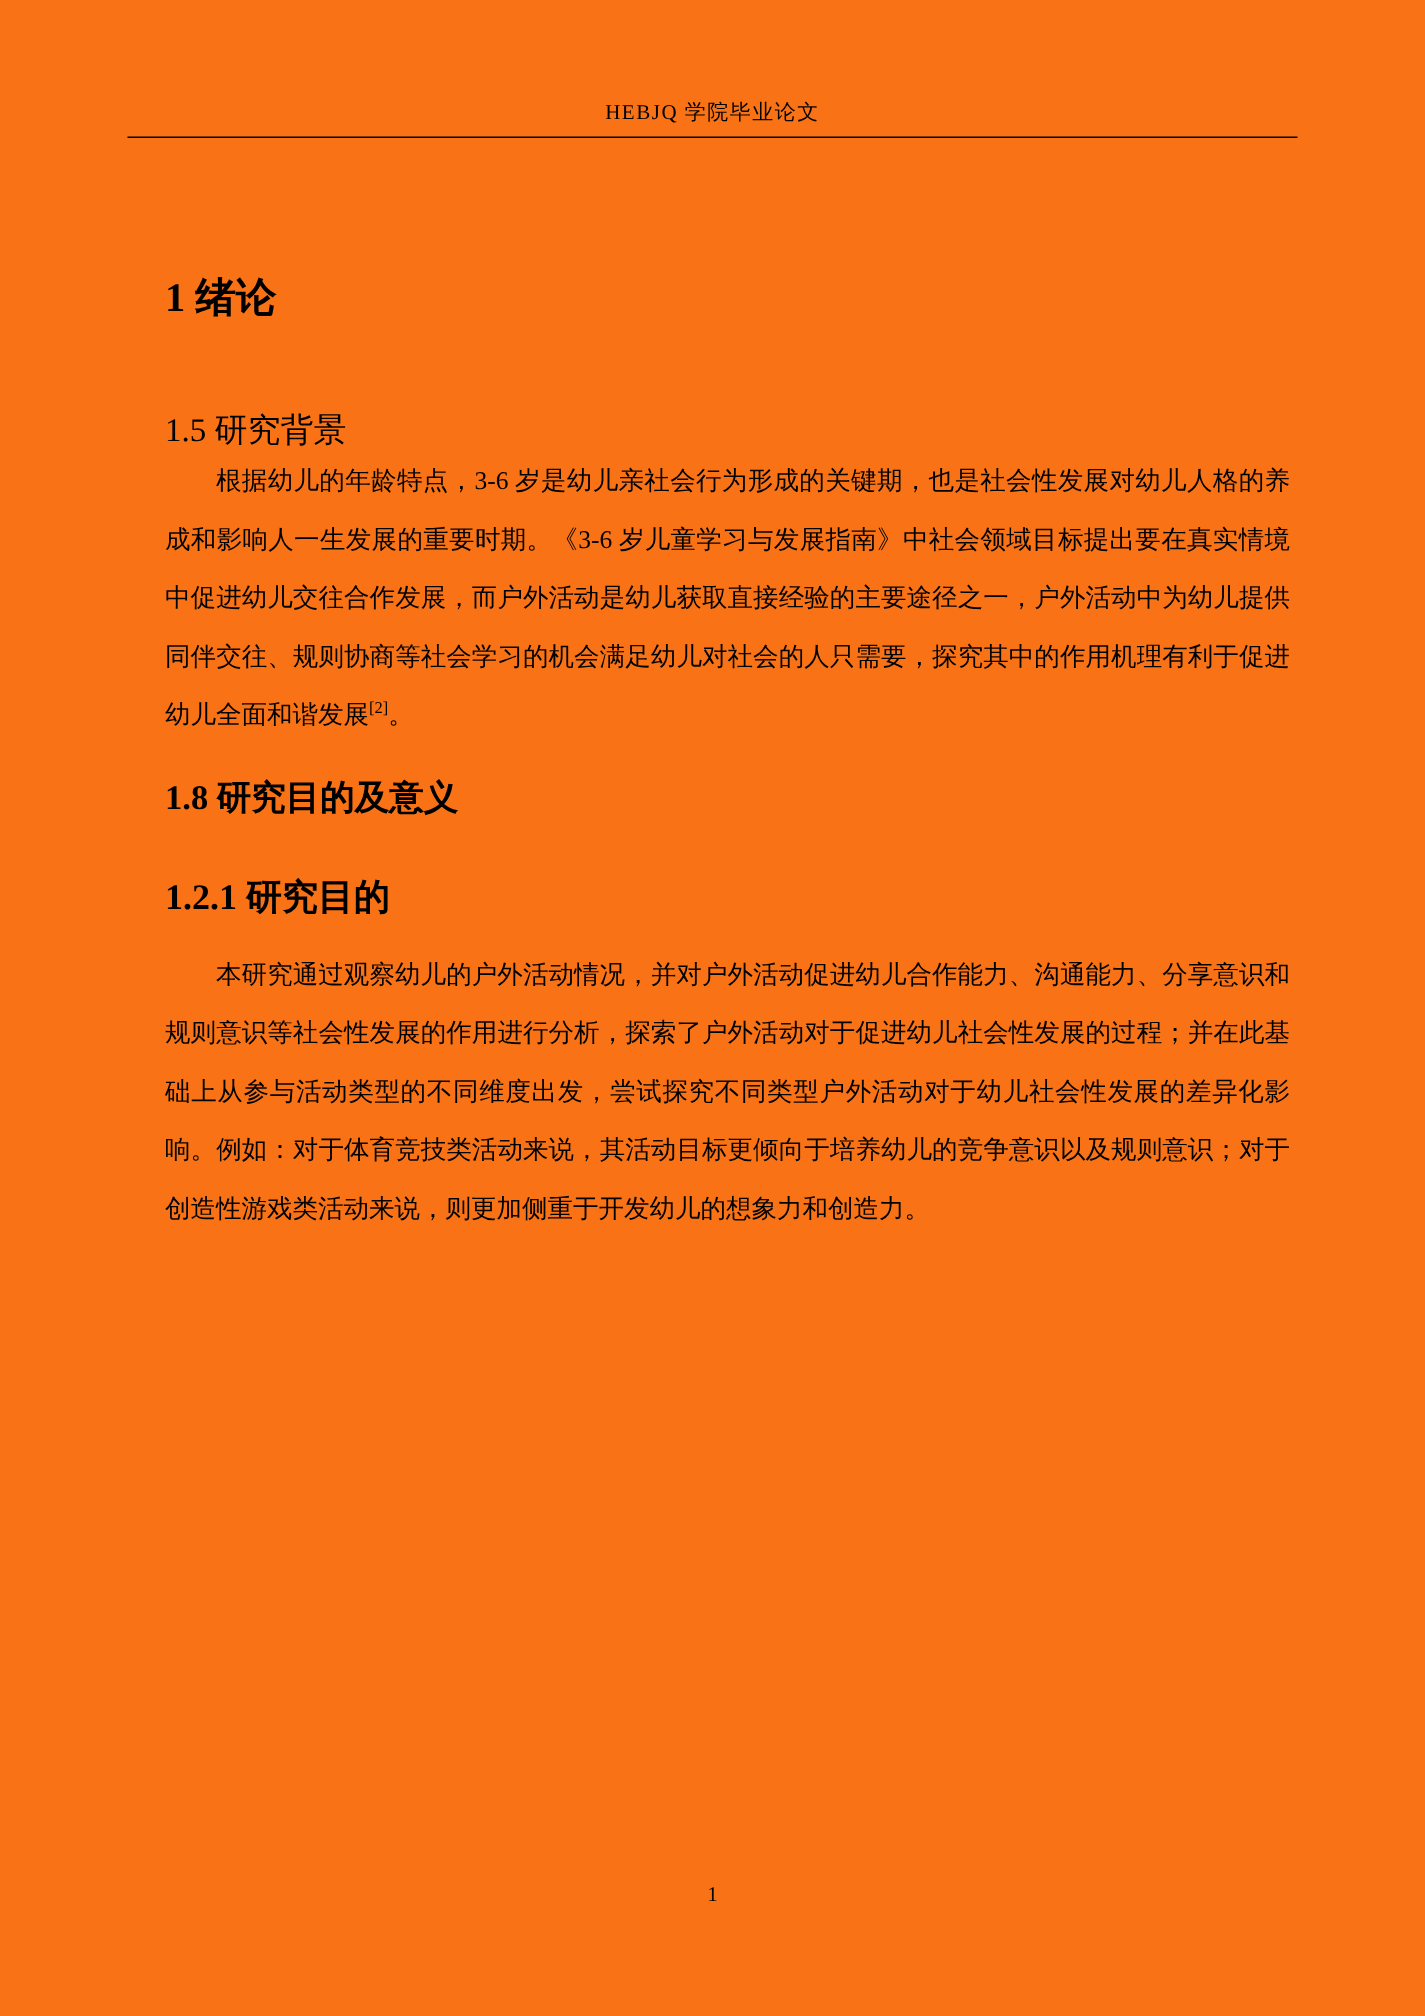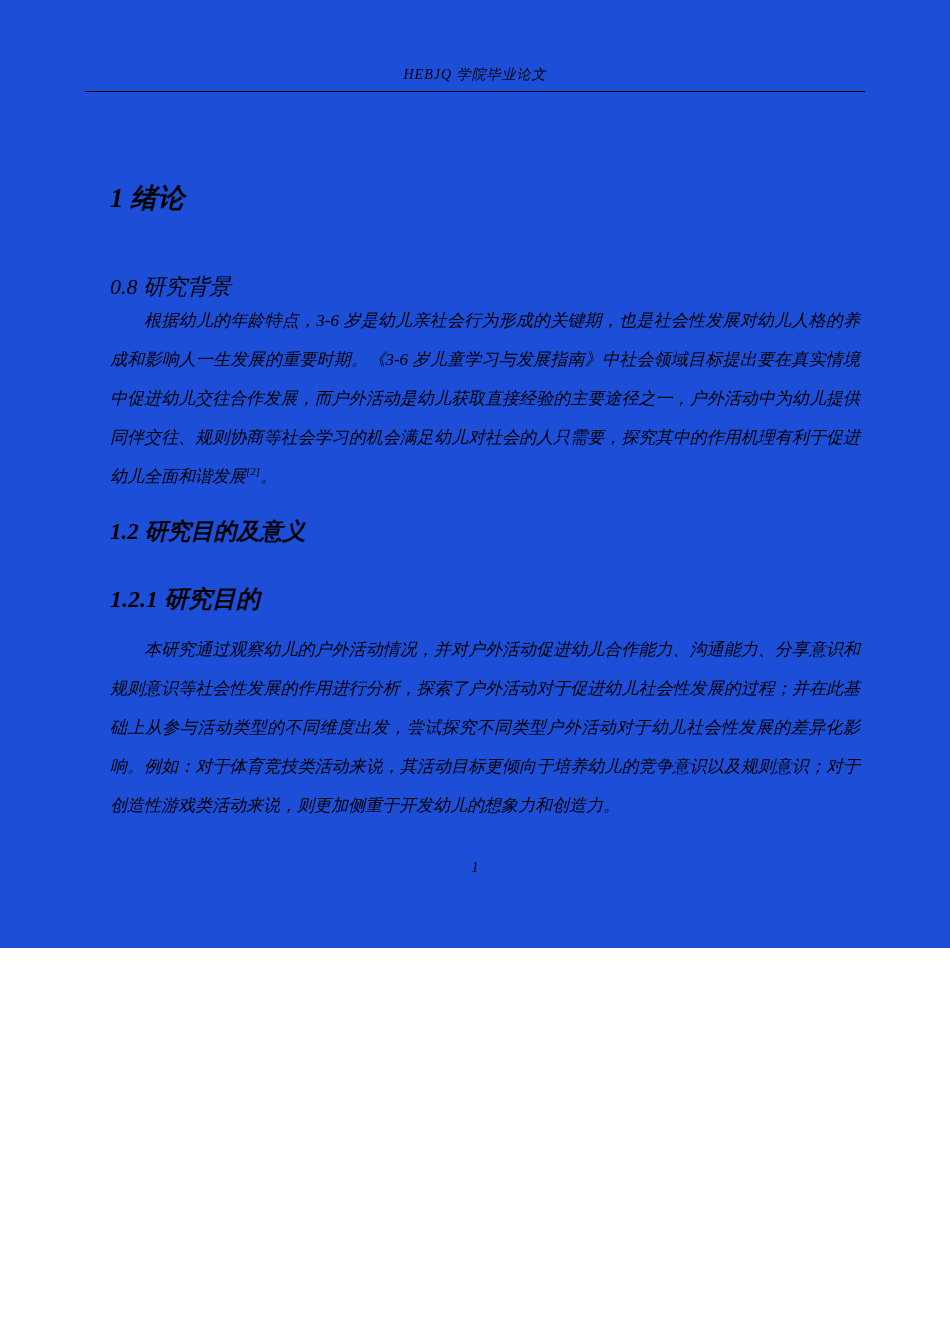--- a/index.html
+++ b/index.html
@@ -3,27 +3,26 @@
 <meta charset="utf-8">
 <style>
   html, body {
     margin: 0;
     padding: 0;
     background: #ffffff;
   }
   .page {
     position: relative;
     width: 950px;
-    height: 948px;
-    background: #1d4ed8;
+    height: 1344px;
+    background: #f97316;
     font-family: "Liberation Serif", "DejaVu Serif", serif;
     color: #000000;
     overflow: hidden;
     margin: 0 auto;
-    font-style: italic;
   }
   .header {
     position: absolute;
     top: 0;
     left: 85px;
     right: 85px;
     padding-top: 66px;
     padding-bottom: 7px;
     text-align: center;
     font-size: 14px;
@@ -90,27 +89,27 @@
 <div class="page">
 
   <div class="header">
     <span>HEBJQ 学院毕业论文</span>
   </div>
 
   <div class="content">
 
     <h1 class="h1">1 绪论</h1>
 
-    <h2 class="h2-plain">0.8 研究背景</h2>
+    <h2 class="h2-plain">1.5 研究背景</h2>
 
 
 
     <p class="body-para"><span>根据幼儿的年龄特点，3-6 岁是幼儿亲社会行为形成的关键期，也是社会性发展对幼儿人格的养成和影响人一生发展的重要时期。《3-6 岁儿童学习与发展指南》中社会领域目标提出要在真实情境中促进幼儿交往合作发展，而户外活动是幼儿获取直接经验的主要途径之一，户外活动中为幼儿提供同伴交往、规则协商等社会学习的机会满足幼儿对社会的人只需要，探究其中的作用机理有利于促进幼儿全面和谐发展</span><sup class="cite">[2]</sup><span>。</span></p>
 
-    <h2 class="h2-bold">1.2 研究目的及意义</h2>
+    <h2 class="h2-bold">1.8 研究目的及意义</h2>
 
     <h3 class="h3">1.2.1 研究目的</h3>
 
     <p class="body-para first-after-heading"><span>本研究通过观察幼儿的户外活动情况，并对户外活动促进幼儿合作能力、沟通能力、分享意识和规则意识等社会性发展的作用进行分析，探索了户外活动对于促进幼儿社会性发展的过程；并在此基础上从参与活动类型的不同维度出发，尝试探究不同类型户外活动对于幼儿社会性发展的差异化影响。例如：对于体育竞技类活动来说，其活动目标更倾向于培养幼儿的竞争意识以及规则意识；对于创造性游戏类活动来说，则更加侧重于开发幼儿的想象力和创造力。</span></p>
 
   </div>
 
   <div class="footer">
     <span>1</span>
   </div>

